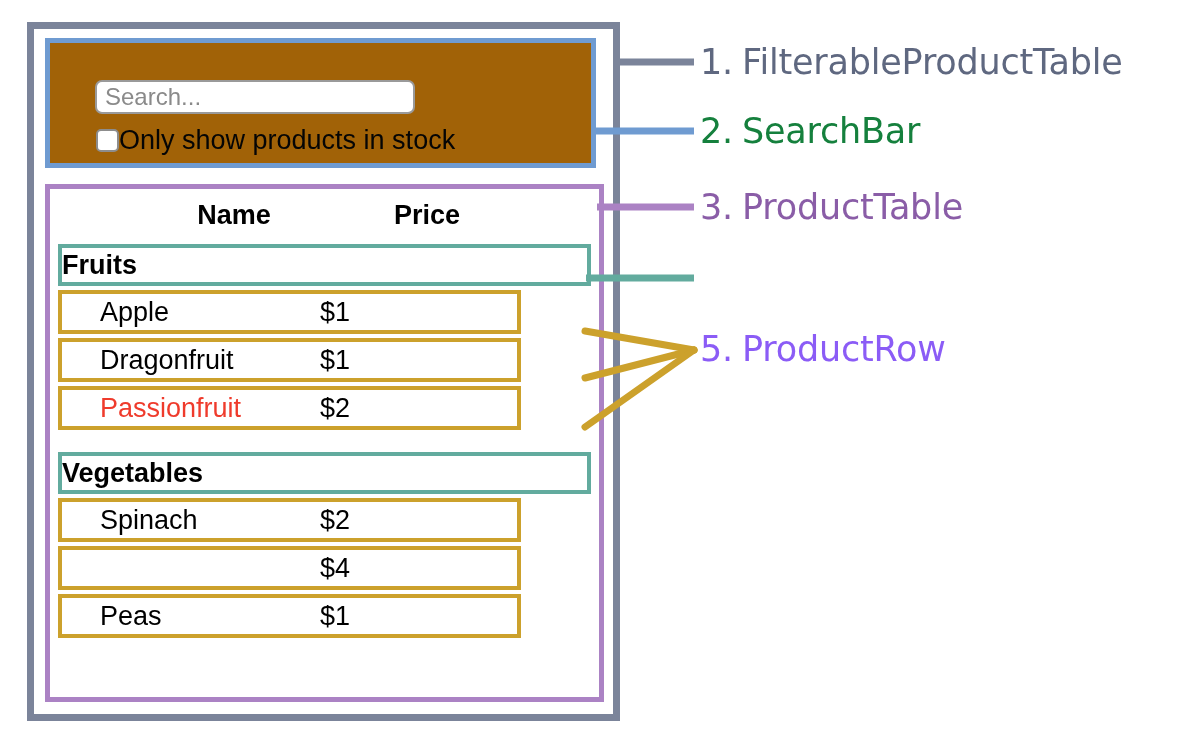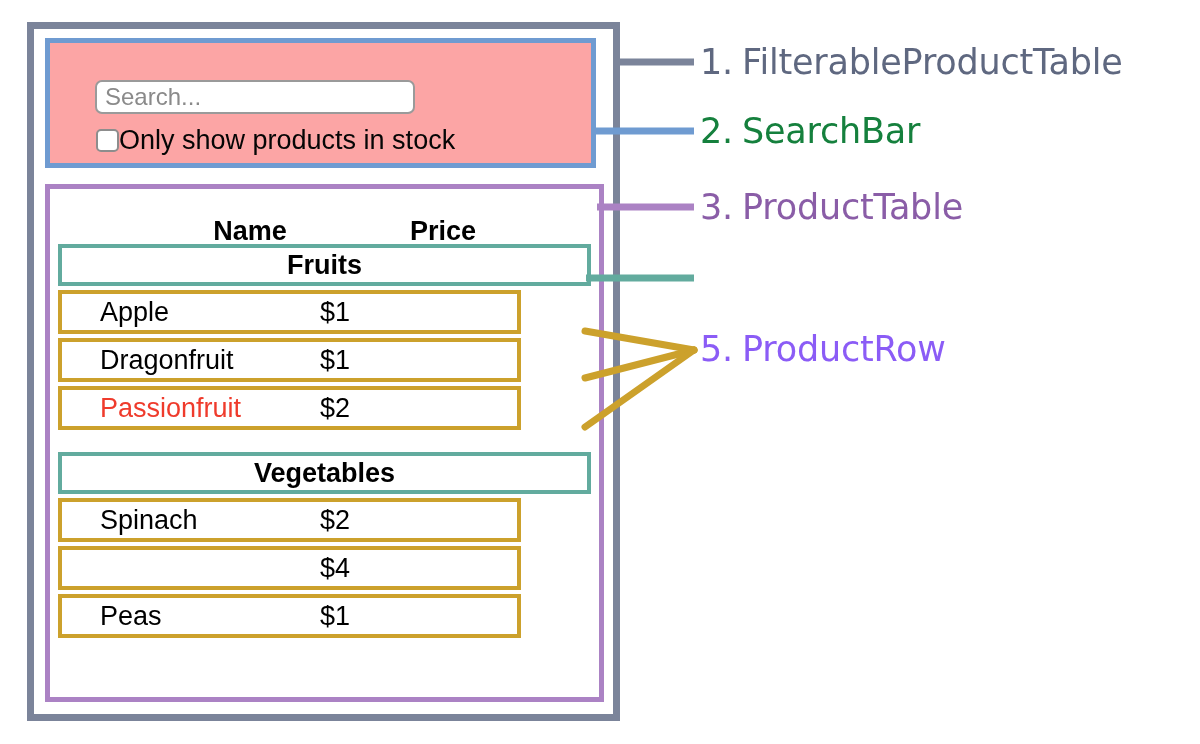--- a/index.html
+++ b/index.html
@@ -49,21 +49,21 @@
 
   
   .frame-search {
     position: absolute;
     left: 45px;
     top: 38px;
     width: 551px;
     height: 130px;
     box-sizing: border-box;
     border: 5px solid #6f9bd1;
-    background: #fca5a5;
+    background: #a16207;
     z-index: 2;
   }
 
   .search-input {
     position: absolute;
     left: 45px;
     top: 37px;
     width: 320px;
     height: 34px;
     box-sizing: border-box;
@@ -112,24 +112,23 @@
     height: 518px;
     box-sizing: border-box;
     border: 5px solid #ab82c4;
     background: #ffffff;
     z-index: 2;
   }
 
   .thead {
     position: absolute;
     left: 0;
-    top: 24px;
+    top: 8px;
     width: 100%;
     height: 42px;
-    margin-left: 16px;
   }
   .th {
     position: absolute;
     top: 0;
     font-family: "Liberation Sans", sans-serif;
     font-size: 27px;
     font-weight: bold;
     color: #000000;
     line-height: 36px;
     text-align: center;
@@ -153,21 +152,21 @@
     height: 42px;
     border: 4px solid #62ab9e;
     background: #ffffff;
     margin-bottom: 4px;
   }
   .cat-row .cat-text {
     position: absolute;
     left: 0; right: 0;
     top: 0;
     line-height: 34px;
-    text-align: center;
+    text-align: left;
     font-family: "Liberation Sans", sans-serif;
     font-size: 27px;
     font-weight: bold;
     color: #000000;
   }
 
   .prod-row {
     position: relative;
     box-sizing: border-box;
     width: 463px;

